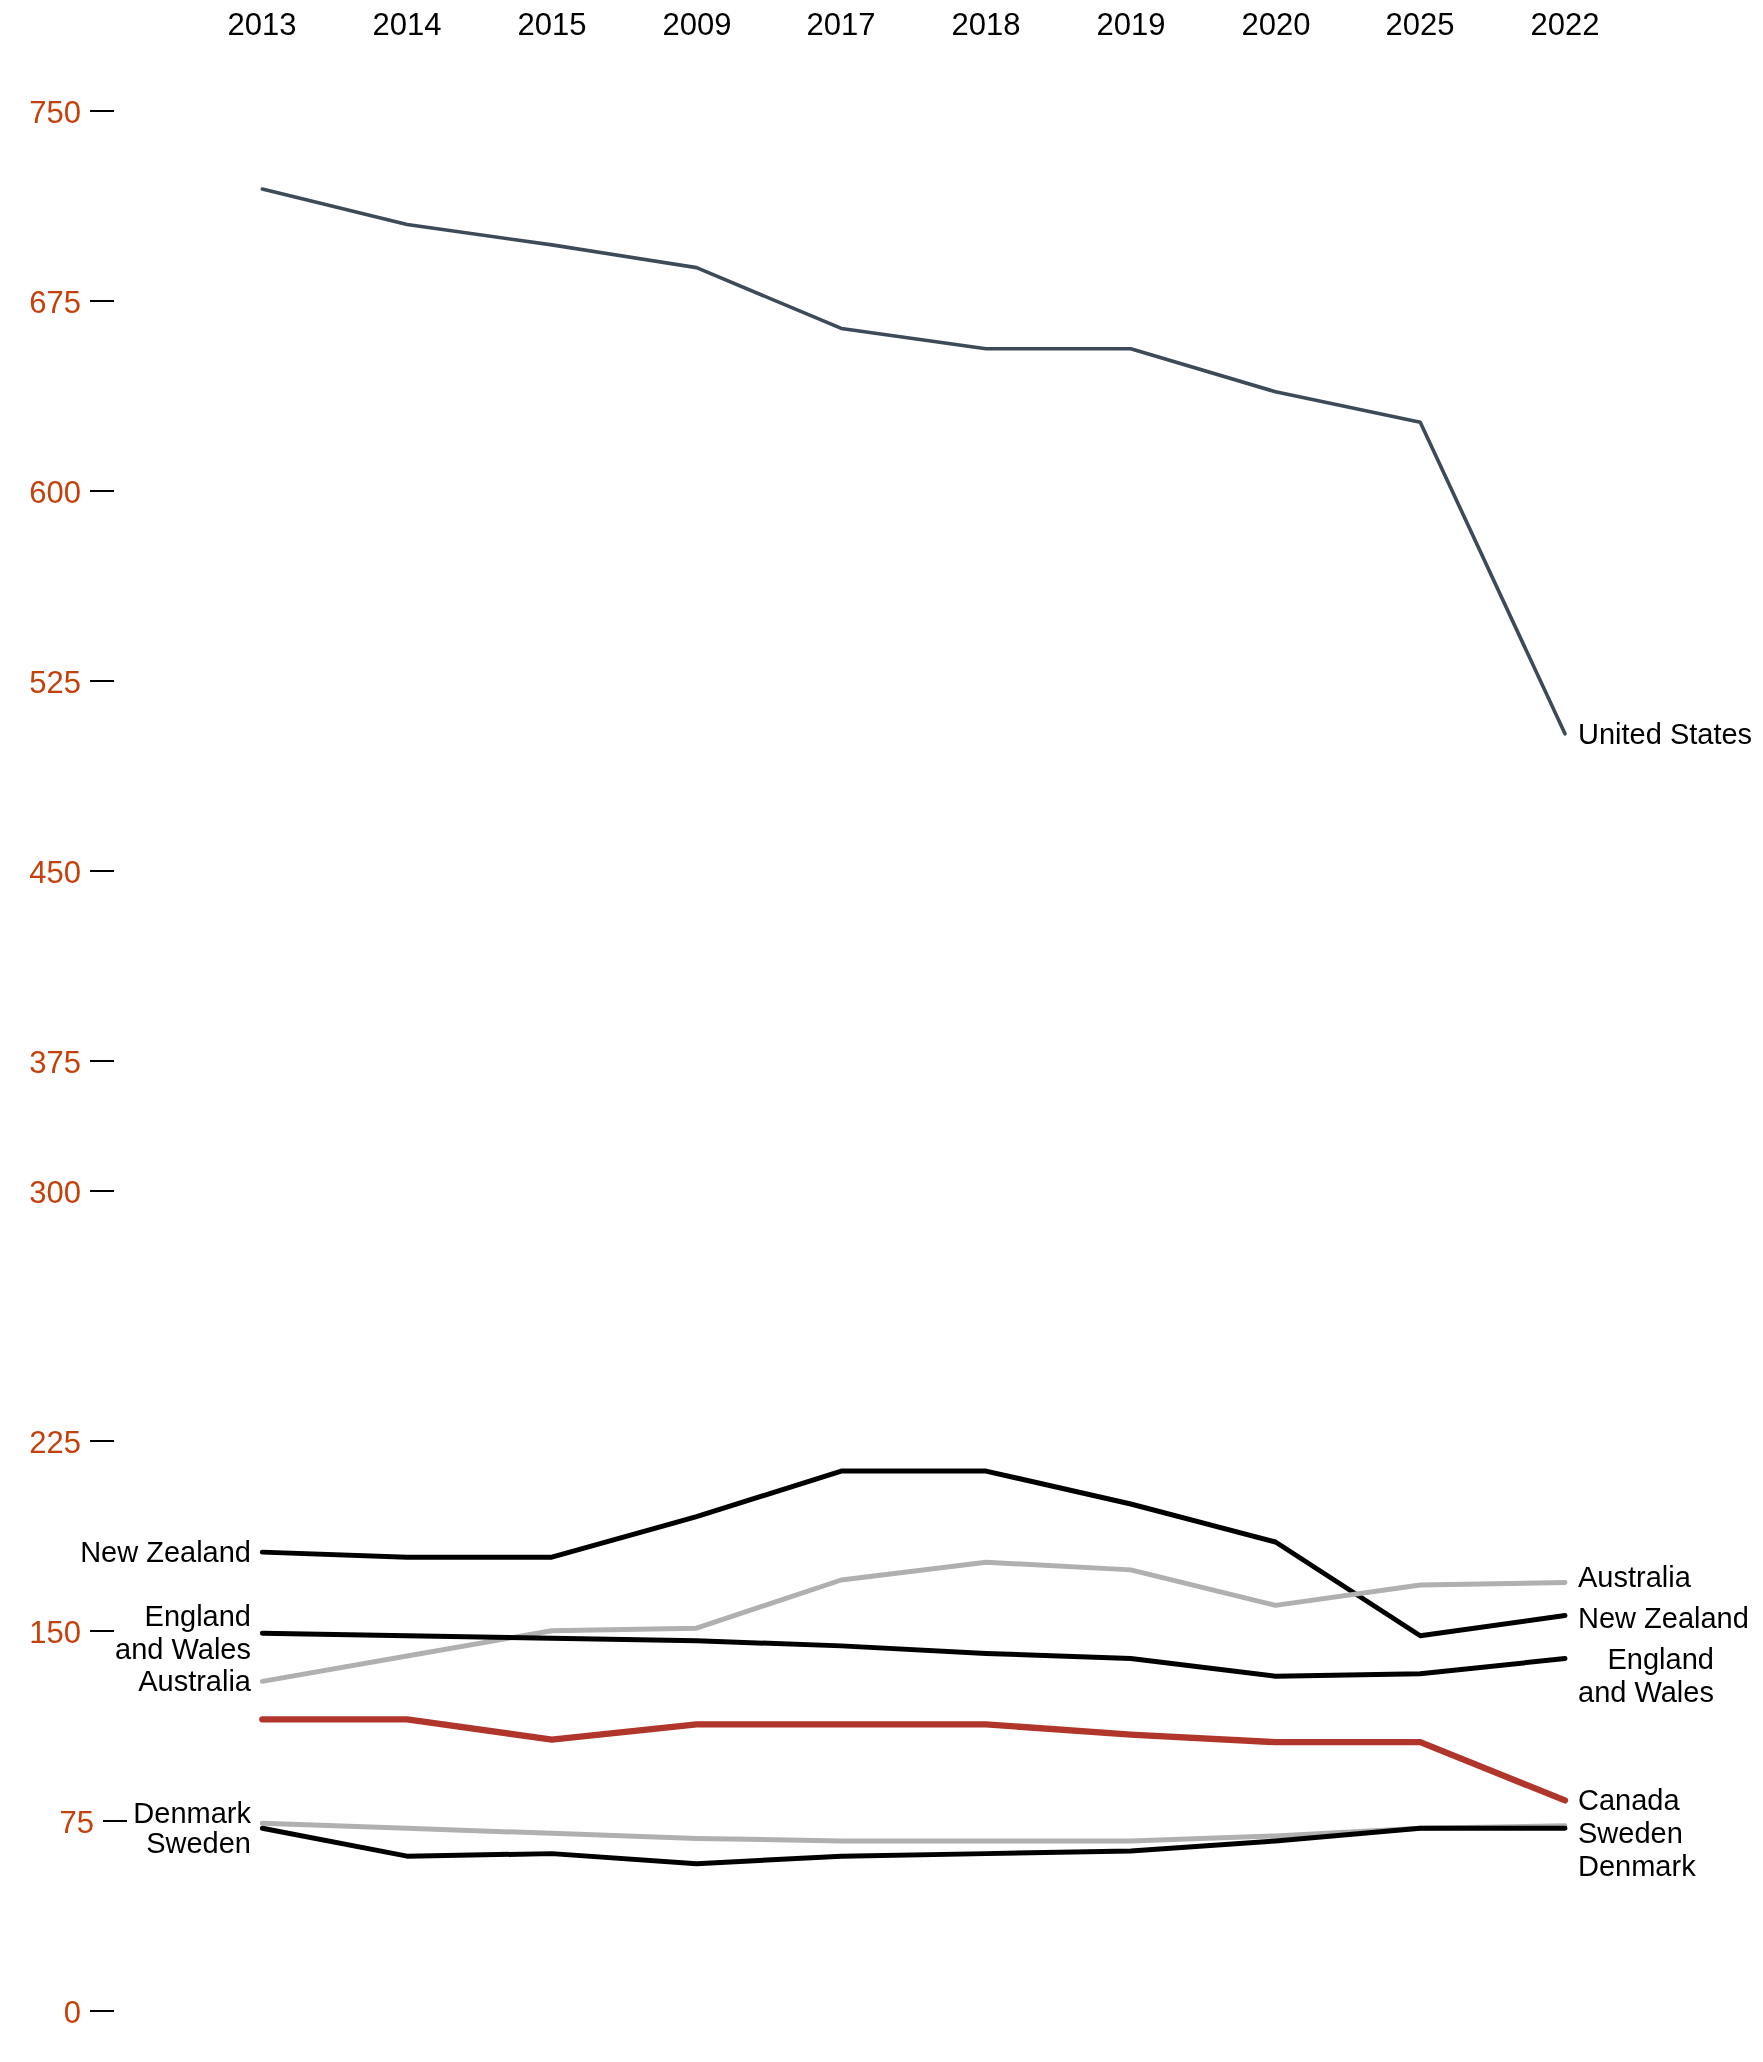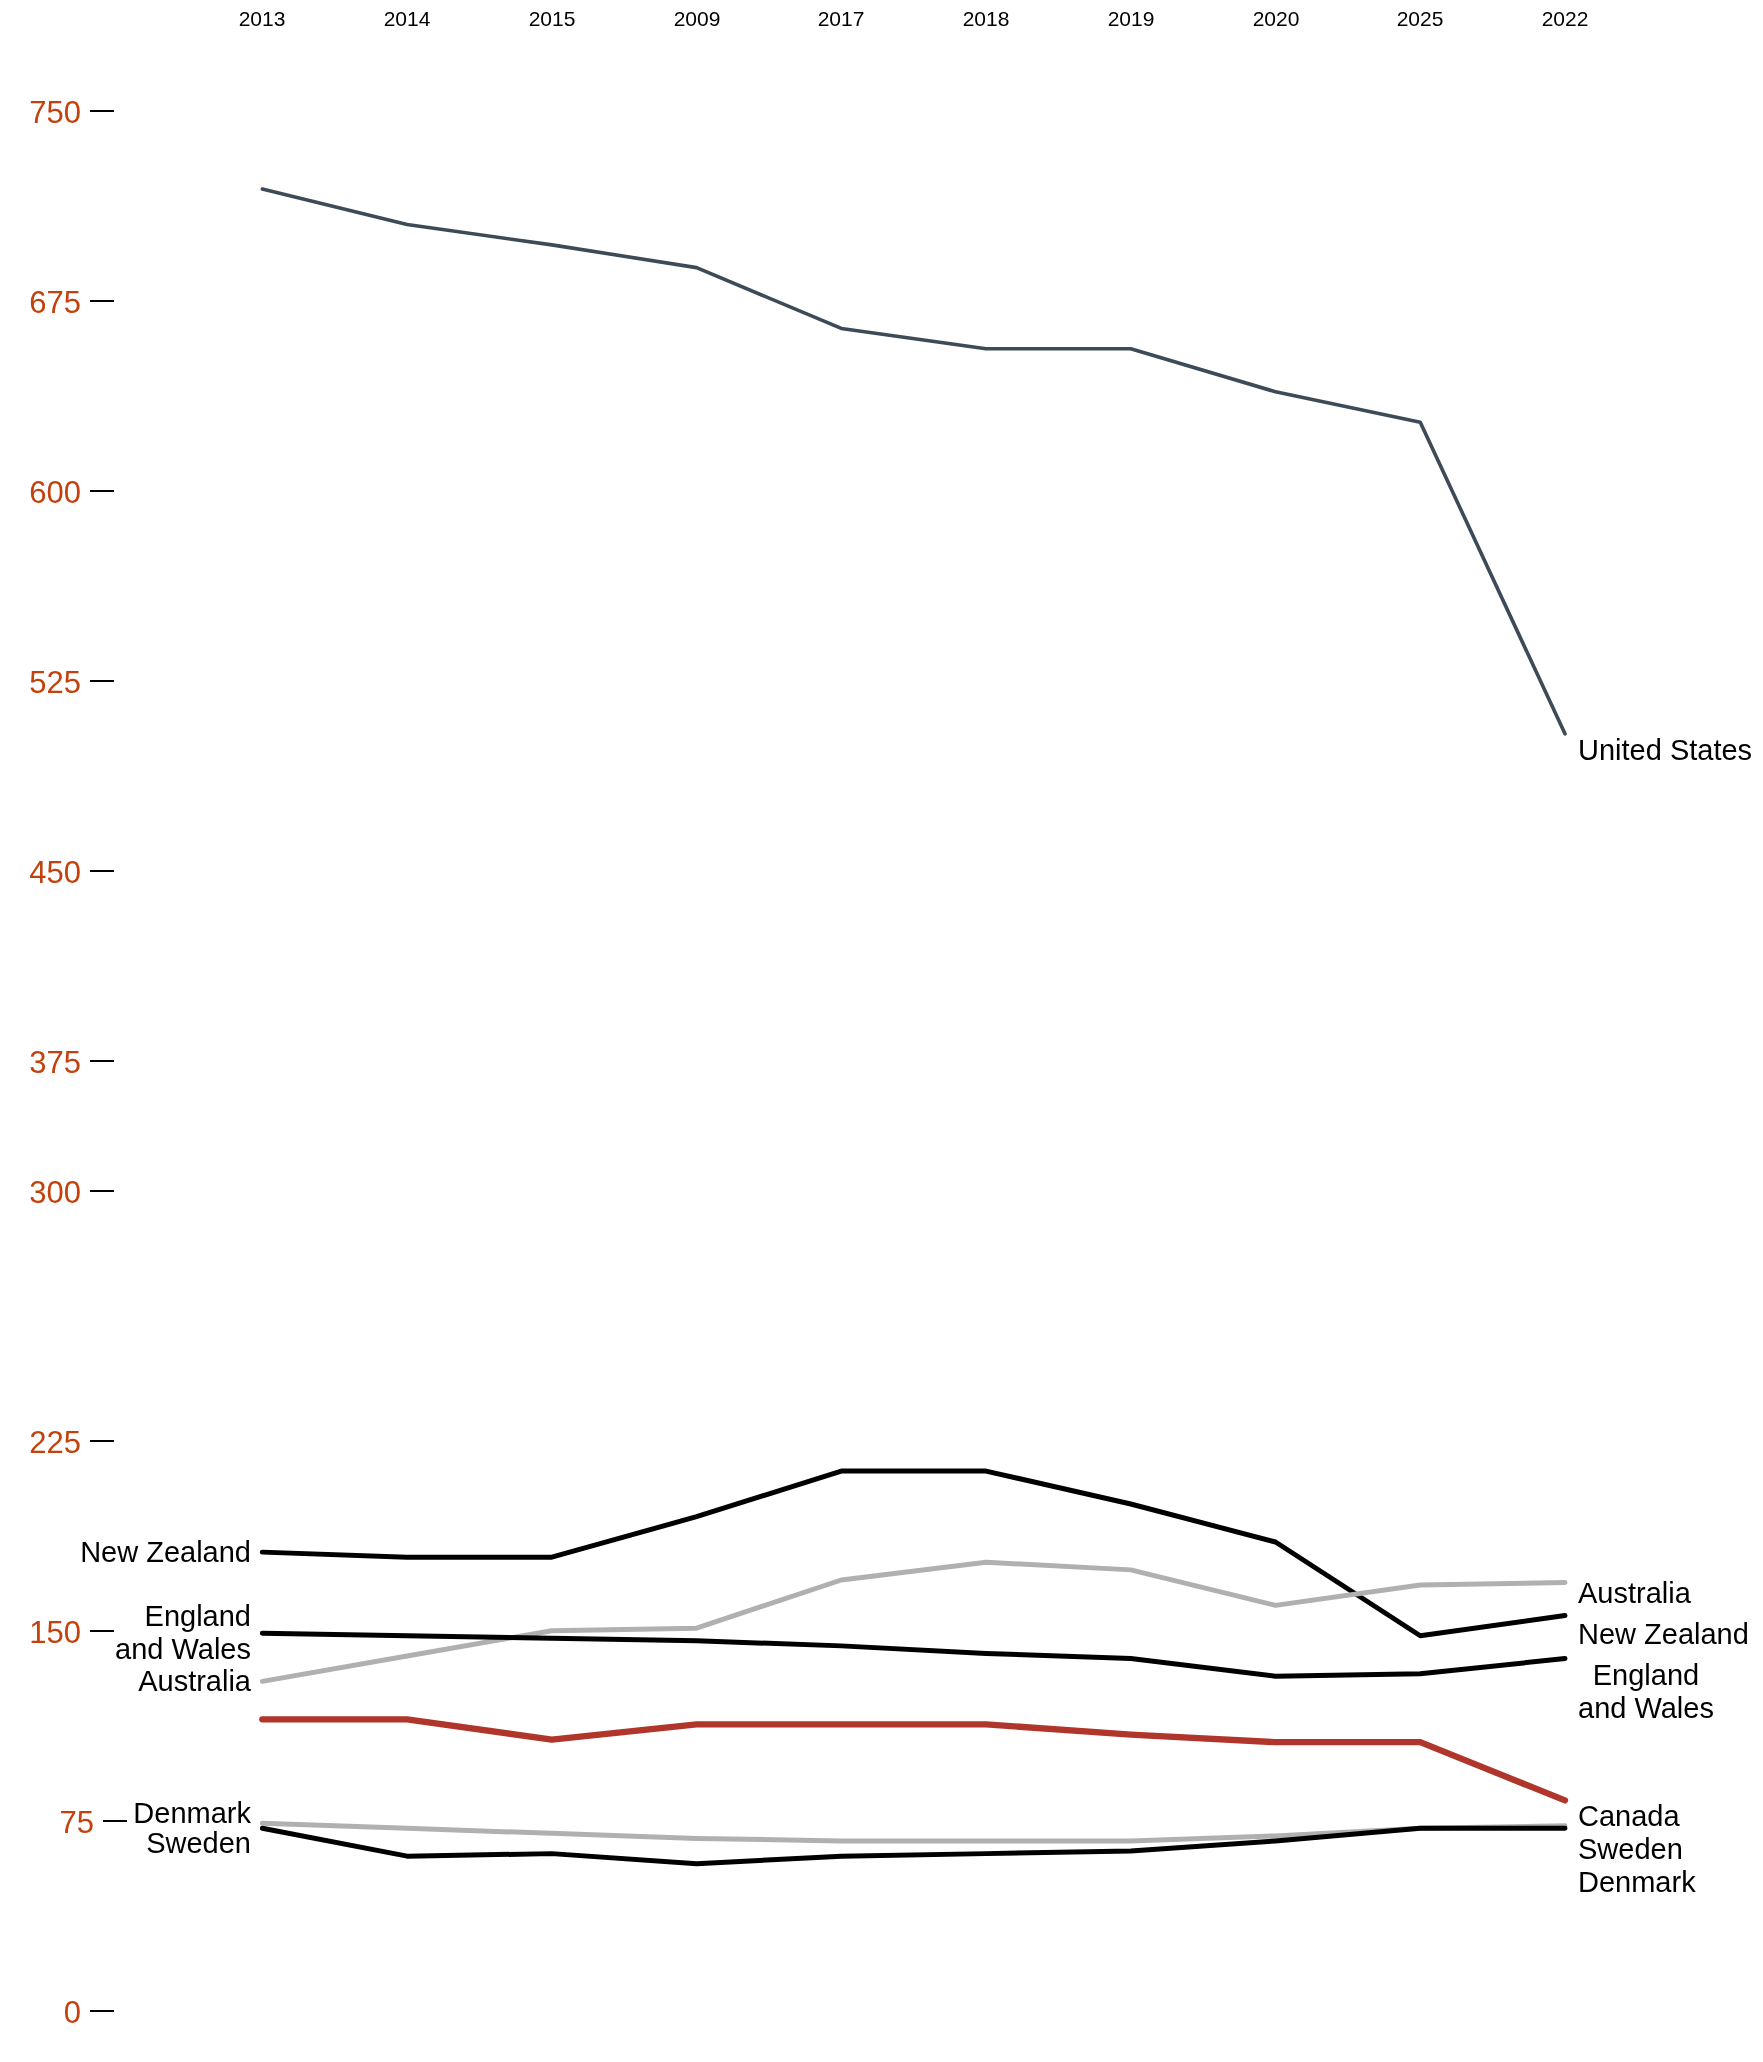--- a/index.html
+++ b/index.html
@@ -19,21 +19,21 @@
   }
   .x-axis-labels {
     position: absolute;
     left: 0;
     top: 0;
     width: 1764px;
     height: 54px;
   }
   .x-tick-label {
     position: absolute;
-    font-size: 21px;
+    font-size: 31px;
     color: #000;
     text-align: right;
     transform: translateX(-50%);
     white-space: nowrap;
   }
   .y-tick {
     position: absolute;
     font-size: 31px;
     color: #c2410c;
     white-space: nowrap;
@@ -58,23 +58,22 @@
     font-size: 29px;
     line-height: 33px;
     color: #000;
     white-space: pre-line;
   }
   .series-label.left {
     text-align: right;
     transform: translateY(-50%);
   }
   .series-label.right {
-    text-align: center;
+    text-align: right;
     transform: translateY(-50%);
-    margin-top: 16px;
   }
   svg.plot {
     position: absolute;
     left: 0;
     top: 0;
     width: 1764px;
     height: 2063px;
   }
   .line {
     fill: none;

